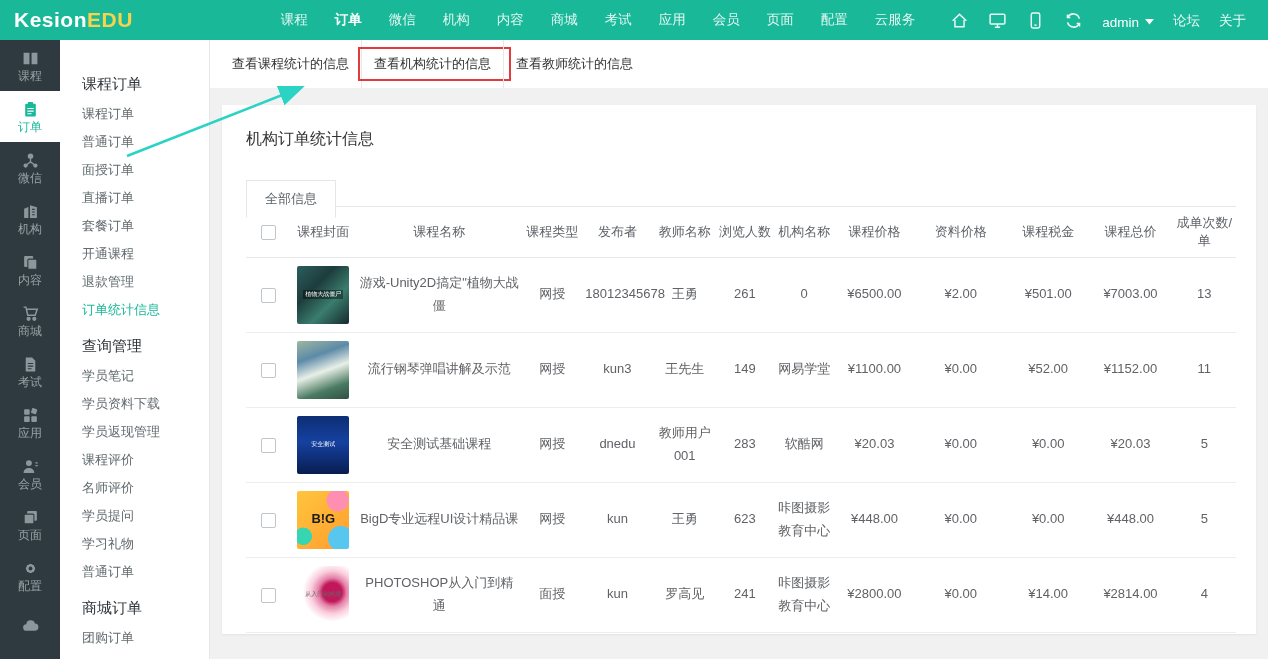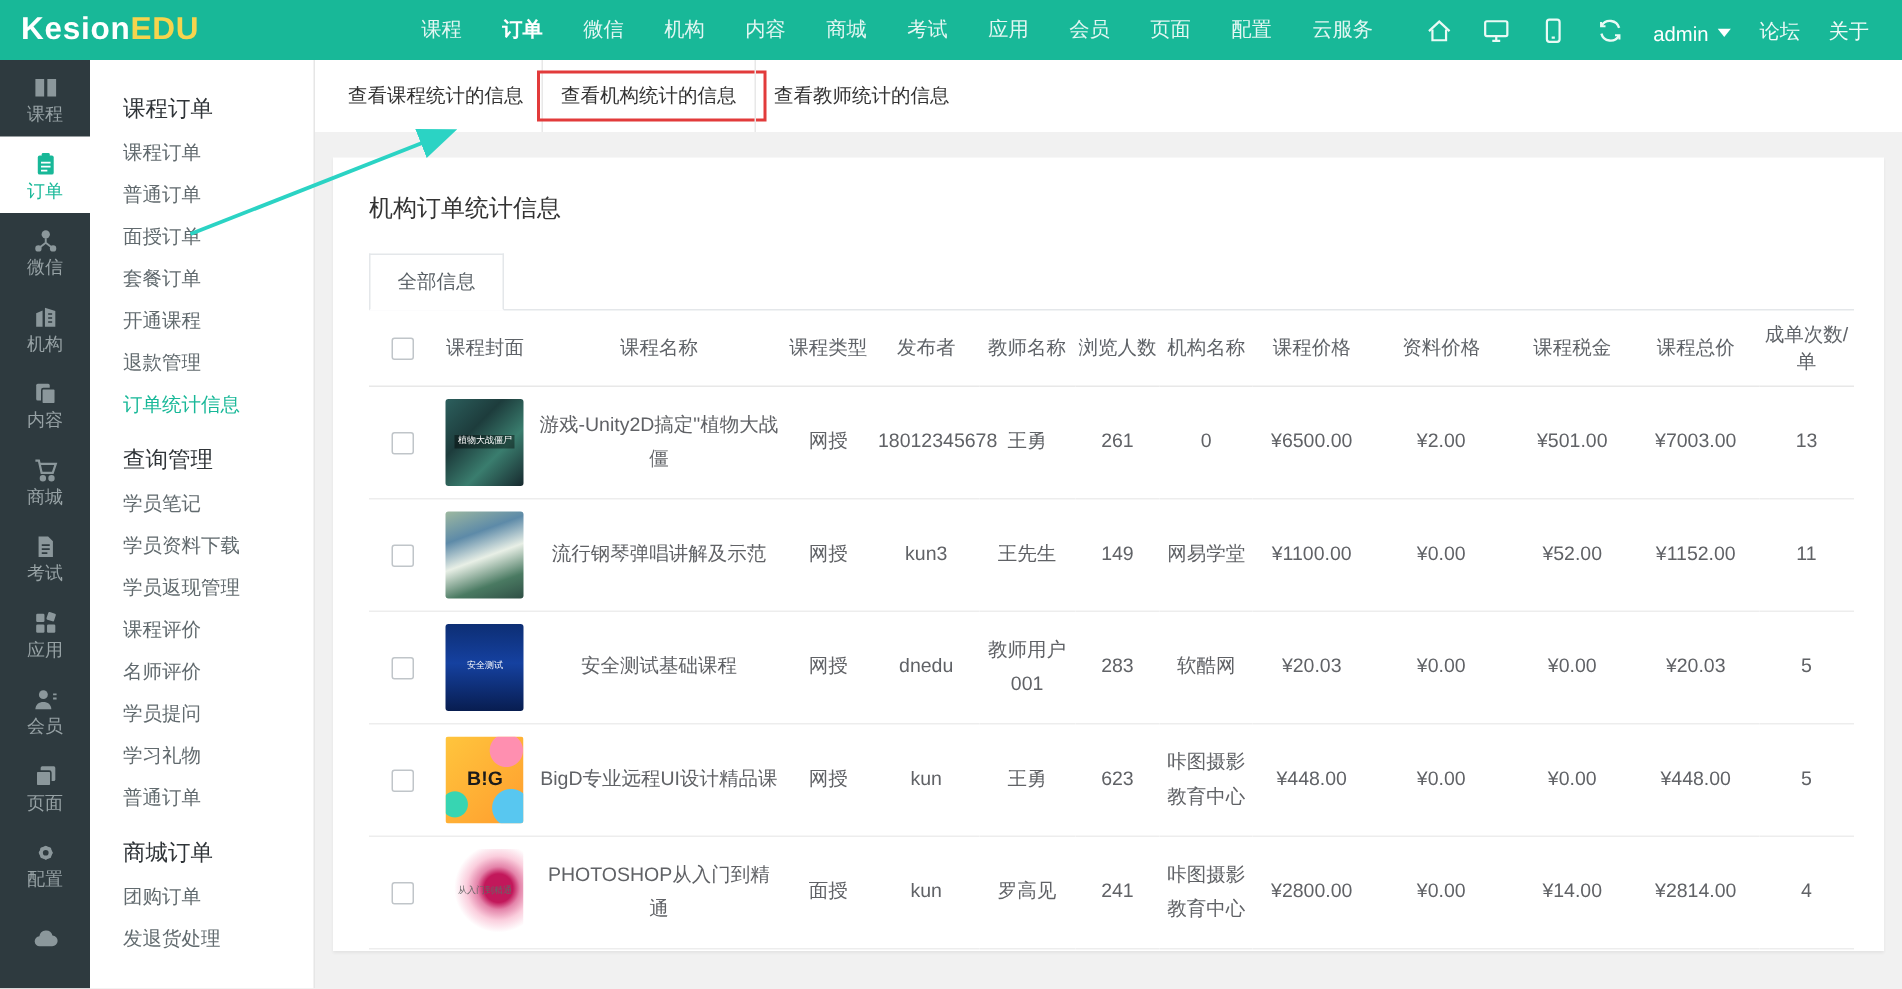--- a/index.html
+++ b/index.html
@@ -29,37 +29,37 @@
   .ib-item { height:51px; flex:none; display:flex; flex-direction:column; align-items:center; justify-content:center;
              gap:3px; color:#8b979b; cursor:pointer; }
   .ib-item .ib-icon { width:17px; height:17px; display:flex; }
   .ib-item .ib-icon svg { width:100%; height:100%; }
   .ib-item .ib-label { font-size:12px; color:#97a2a5; line-height:12px; }
   .ib-item.active { background:#ffffff; }
   .ib-item.active .ib-icon { color:#18b898; }
   .ib-item.active .ib-label { color:#18b898; }
 
   
-  .submenu { width:150px; background:#ffffff; flex:none; border-right:1px solid #e6e6e6; padding:10px 0 0 22px; overflow:hidden; }
+  .submenu { width:150px; background:#ffffff; flex:none; border-right:1px solid #e6e6e6; padding:22px 0 0 22px; overflow:hidden; }
   .sm-row { font-size:13px; color:#616a6e; padding:5px 0; cursor:pointer; white-space:nowrap; }
   .sm-row.hdr { font-size:15px; color:#2f3438; font-weight:500; padding:13px 0 6px; cursor:default; }
   .sm-row.active { color:#18b898; }
 
   
   .content { flex:1; background:#f1f1f1; overflow:hidden; }
   .tabstrip { height:48px; background:#ffffff; display:flex; align-items:stretch; padding-left:10px; }
   .tab { font-size:13px; color:#333; line-height:48px; padding:0 12px; cursor:pointer; position:relative; white-space:nowrap; }
   .tab + .tab { border-left:1px solid #e8e8e8; }
   .tab.boxed::after { content:""; position:absolute; left:-4px; right:-8px; top:7px; bottom:7px;
                       border:2px solid #e23b3b; pointer-events:none; }
 
   .card { background:#ffffff; margin:17px 12px 0 12px; padding:0 20px 1px 24px; box-shadow:0 1px 2px rgba(0,0,0,.06); }
   .card-title { font-size:16px; font-weight:500; color:#333; padding:24px 0 18px 0; }
   .subtabs { border-bottom:1px solid #e4e7ea; }
-  .subtab { display:inline-block; position:relative; top:1px; background:#fff; border:1px solid #e4e7ea;
+  .subtab { display:inline-block; position:relative; top:12px; background:#fff; border:1px solid #e4e7ea;
             border-bottom-color:#fff; padding:9px 18px; font-size:13px; color:#5a6166; cursor:pointer; }
 
   .otable { width:100%; border-collapse:collapse; table-layout:fixed; }
   .otable th { height:50px; font-weight:normal; font-size:13px; color:#5f6368; text-align:center;
                border-bottom:1px solid #e8e8e8; }
   .otable td { height:75px; font-size:13px; color:#606266; text-align:center; border-bottom:1px solid #ededed;
                padding:0 3px; line-height:1.7; }
   .c-name { color:#555; }
   .cb { display:inline-block; width:15px; height:15px; border:1px solid #c0c5c9; border-radius:2px; background:#fff;
         vertical-align:middle; cursor:pointer; }
@@ -267,20 +267,21 @@
         <span class="ib-label"></span>
       </div>
     </aside>
 
     <aside class="submenu">
 
     <div class="sm-row hdr">课程订单</div>
         <div class="sm-row">课程订单</div>
         <div class="sm-row">普通订单</div>
         <div class="sm-row">面授订单</div>
+        <div class="sm-row">直播订单</div>
         <div class="sm-row">套餐订单</div>
         <div class="sm-row">开通课程</div>
         <div class="sm-row">退款管理</div>
         <div class="sm-row active">订单统计信息</div>
         <div class="sm-row hdr">查询管理</div>
         <div class="sm-row">学员笔记</div>
         <div class="sm-row">学员资料下载</div>
         <div class="sm-row">学员返现管理</div>
         <div class="sm-row">课程评价</div>
         <div class="sm-row">名师评价</div>

